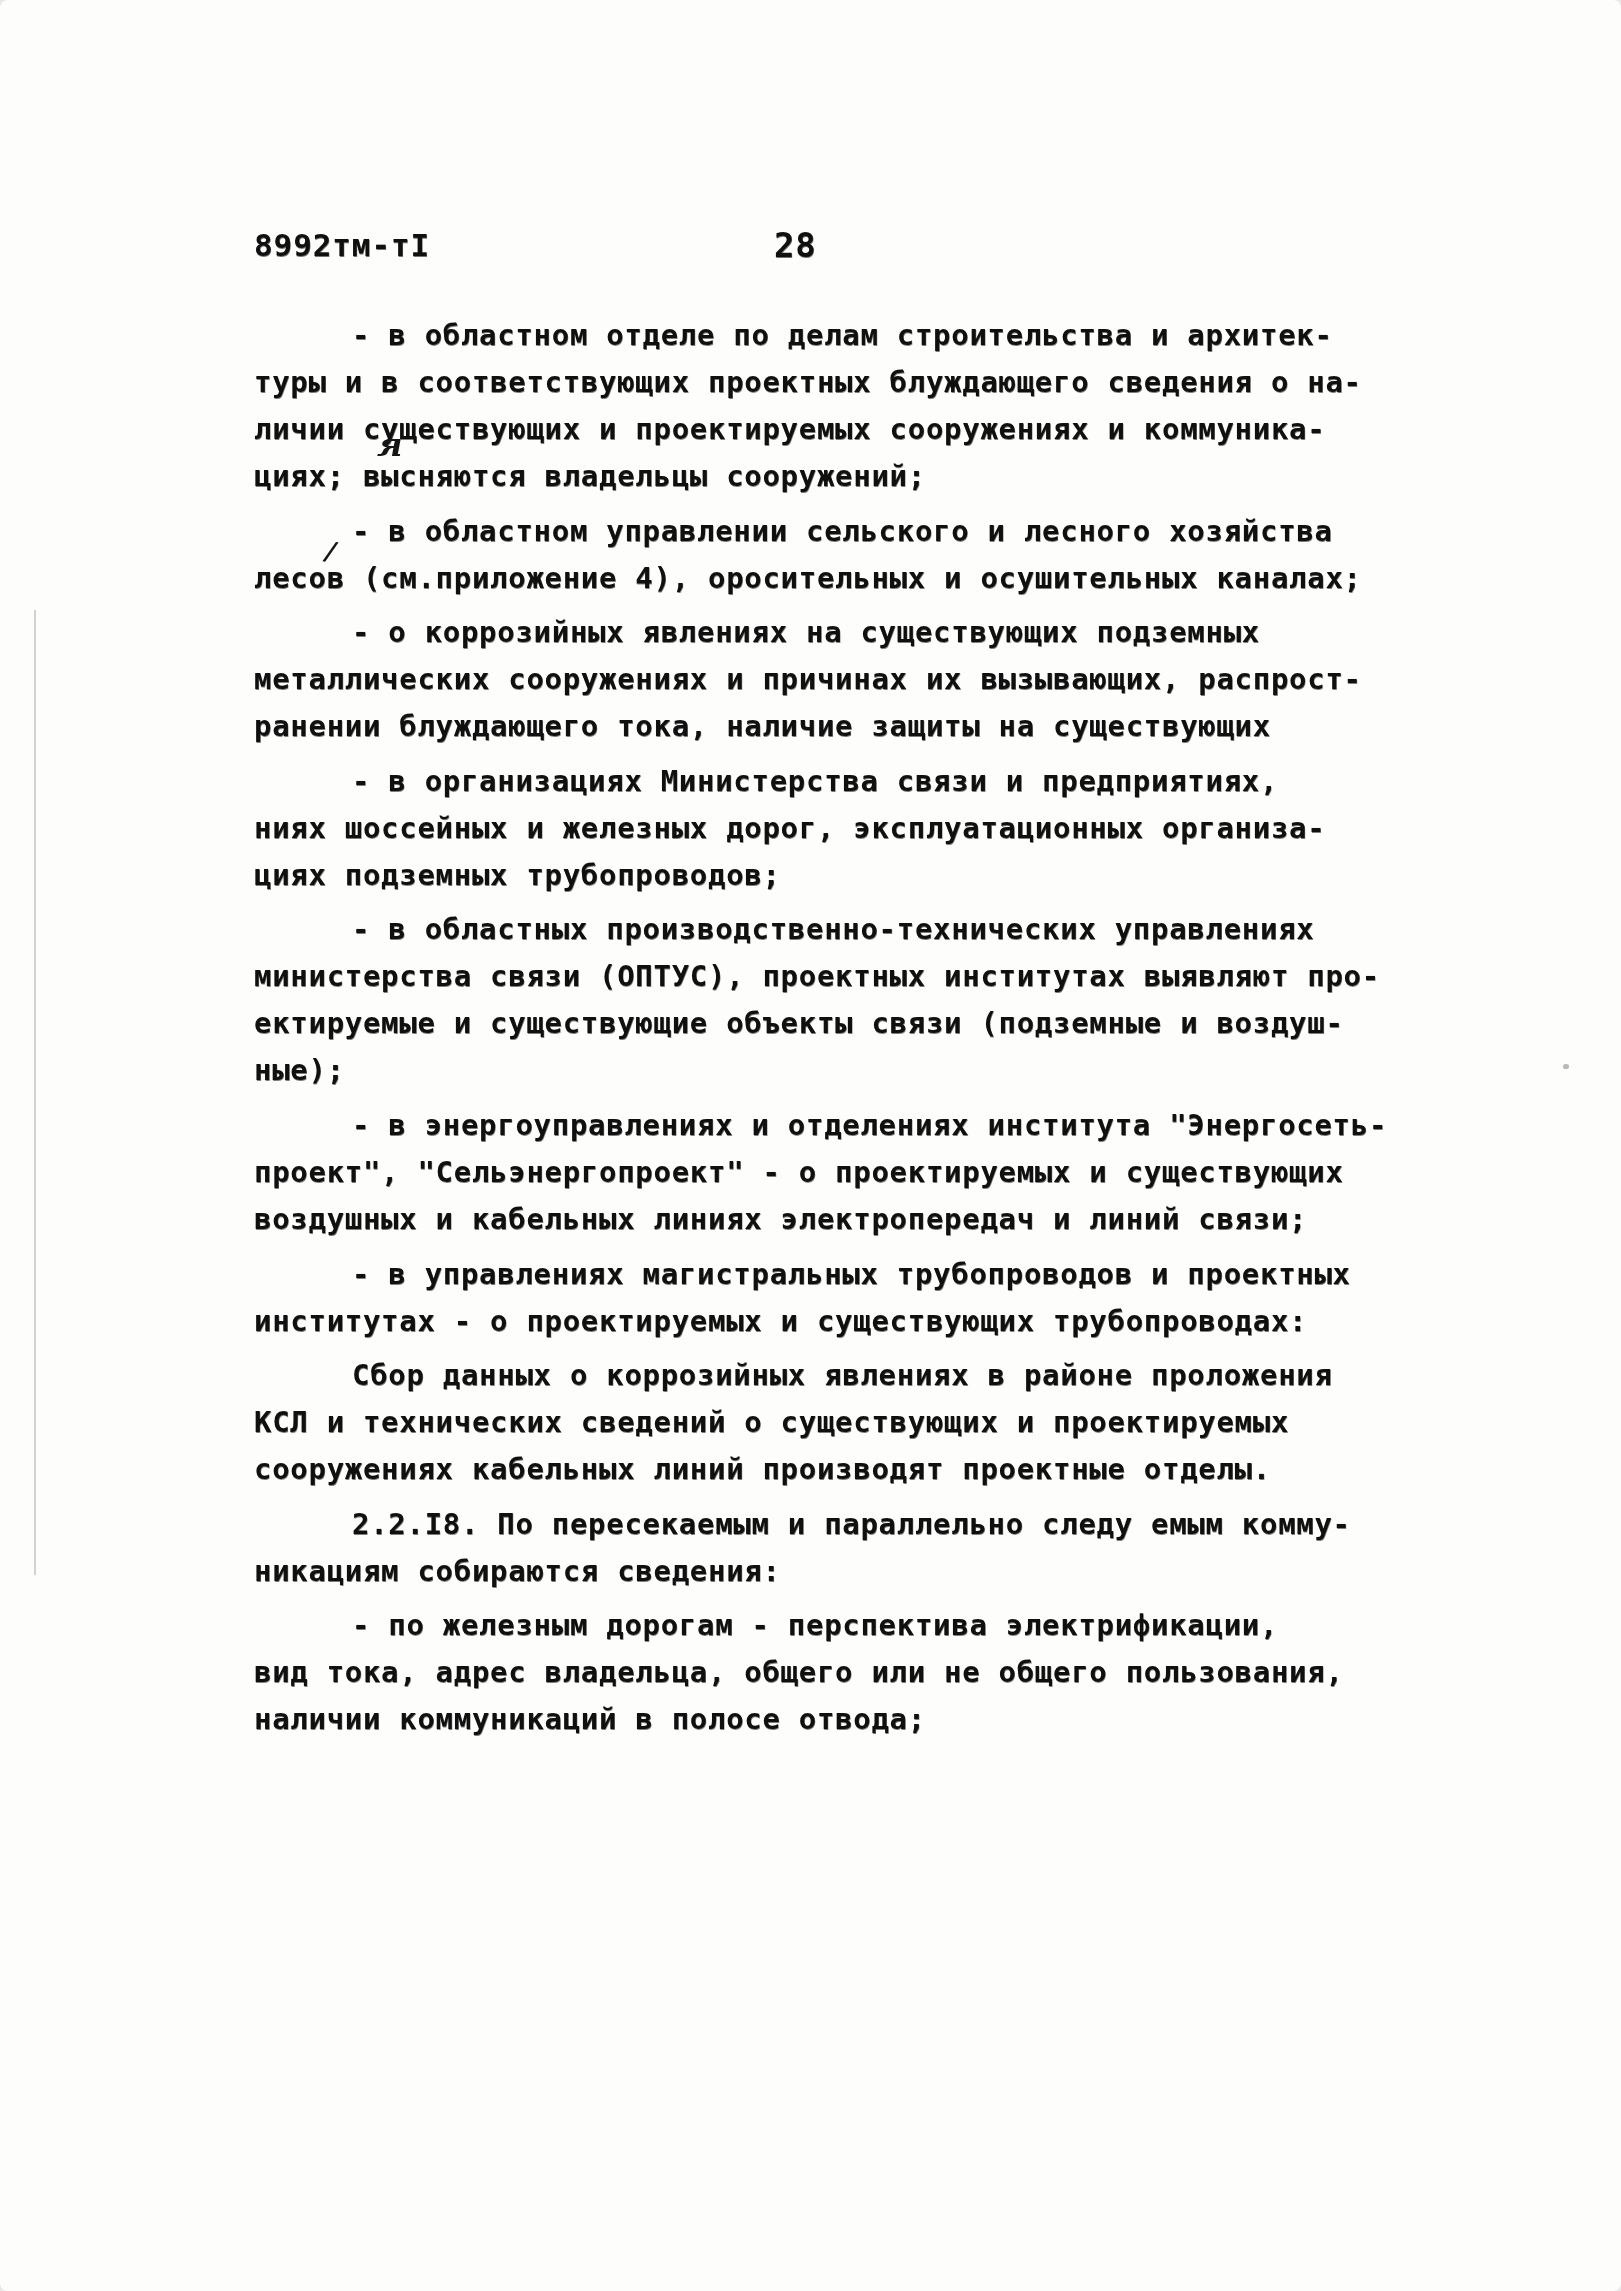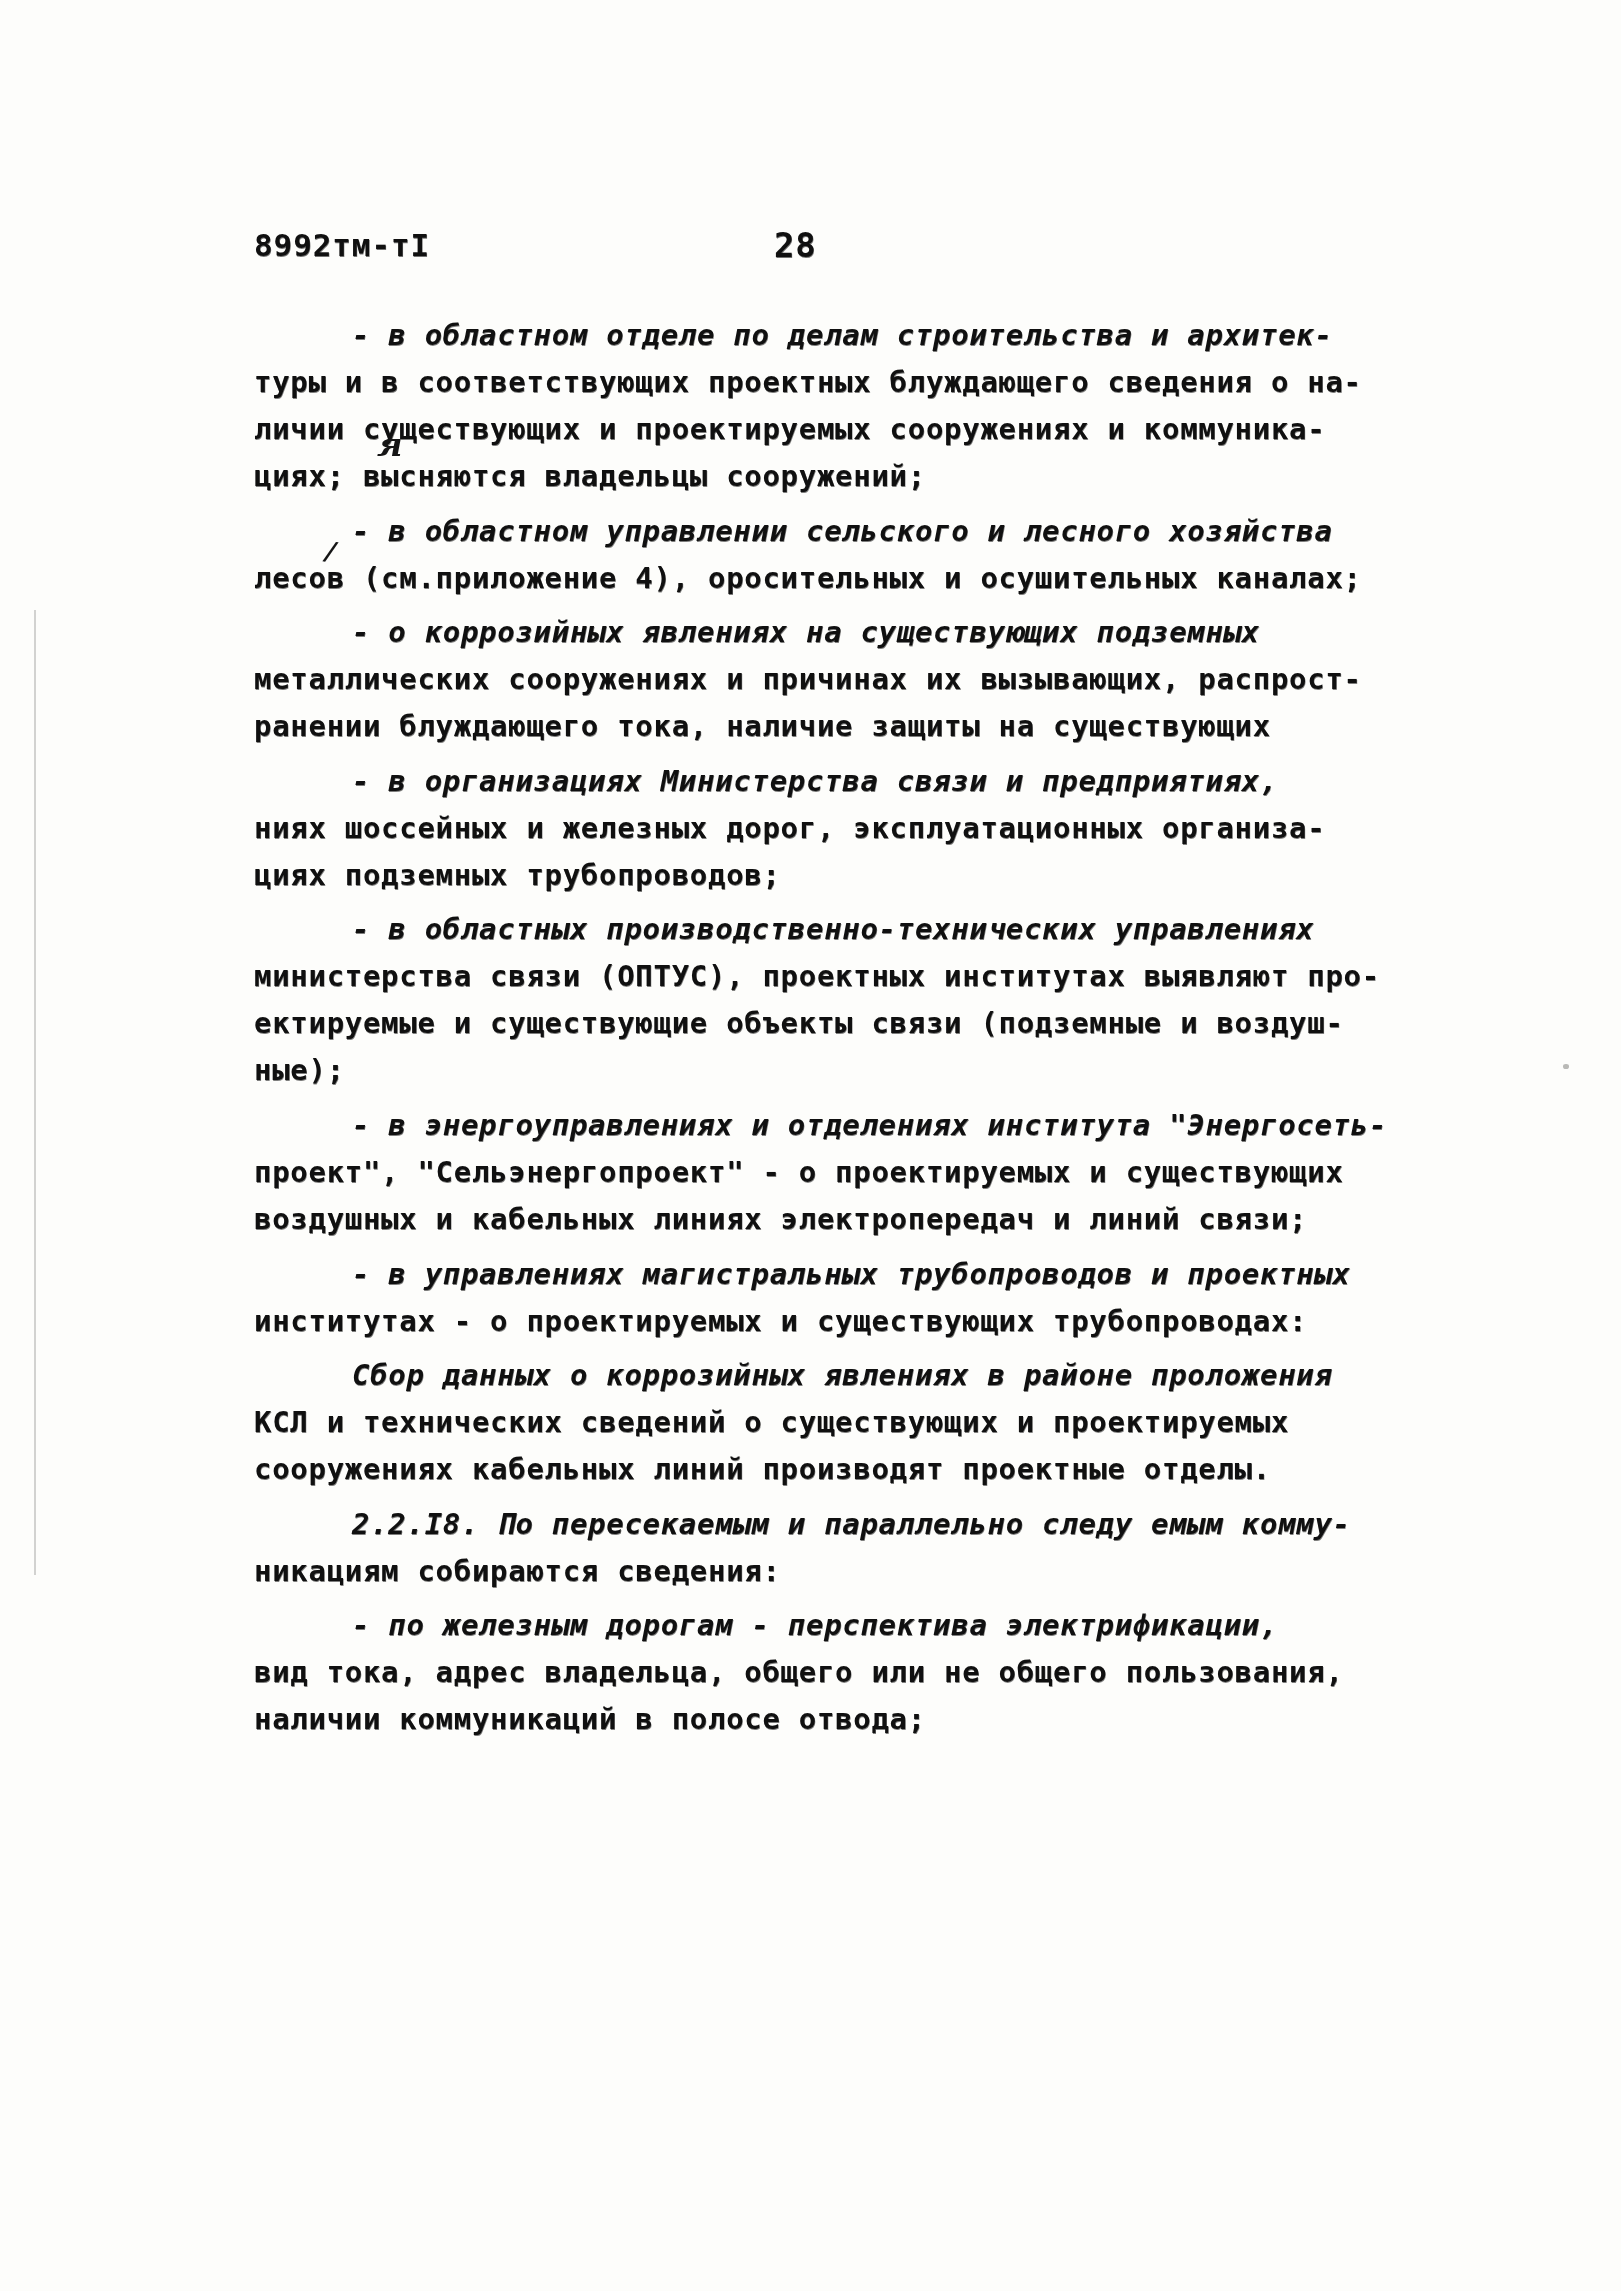--- a/index.html
+++ b/index.html
@@ -10,20 +10,21 @@
   .page {
     position: relative;
     width: 1621px;
     height: 2291px;
     margin: 0 auto;
     background: #fdfdfb;
     overflow: hidden;
     color: #101010;
     font-family: "DejaVu Sans Mono", "Liberation Mono", monospace;
     font-weight: 700;
+    border-radius: 8px;
   }
   
   .doc-number {
     position: absolute;
     left: 254px;
     top: 227px;
     font-size: 31px;
     letter-spacing: 0.9px;
     white-space: pre;
     text-shadow: 0.5px 0.5px 0 rgba(0,0,0,0.55);
@@ -46,21 +47,21 @@
     letter-spacing: 0.7px;
     text-shadow: 0.5px 0.6px 0 rgba(0,0,0,0.5);
   }
   .para { margin: 0 0 7.6px 0; }
   .line {
     display: block;
     height: 47px;
     line-height: 47px;
     white-space: pre;
   }
-  .line.first { padding-left: 98px; font-style: italic; }
+  .line.first { padding-left: 98px; }
   
   .hand {
     position: absolute;
     font-family: "DejaVu Serif", serif;
     font-style: italic;
     font-weight: 700;
     color: #151515;
   }
   .hand.correction-ya {
     left: 377px;

